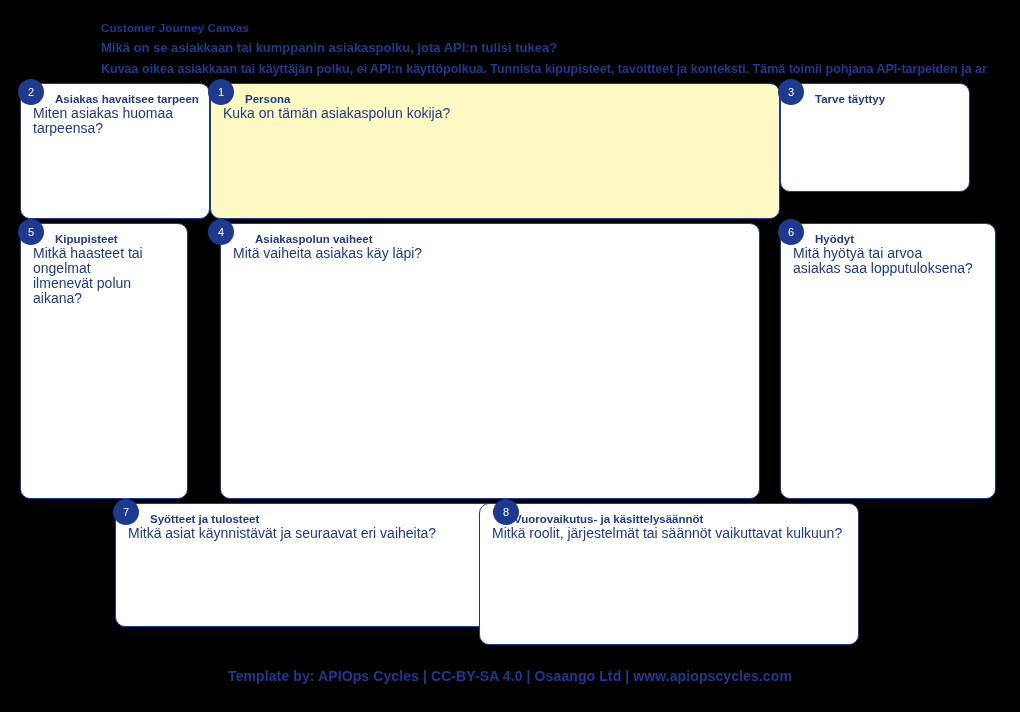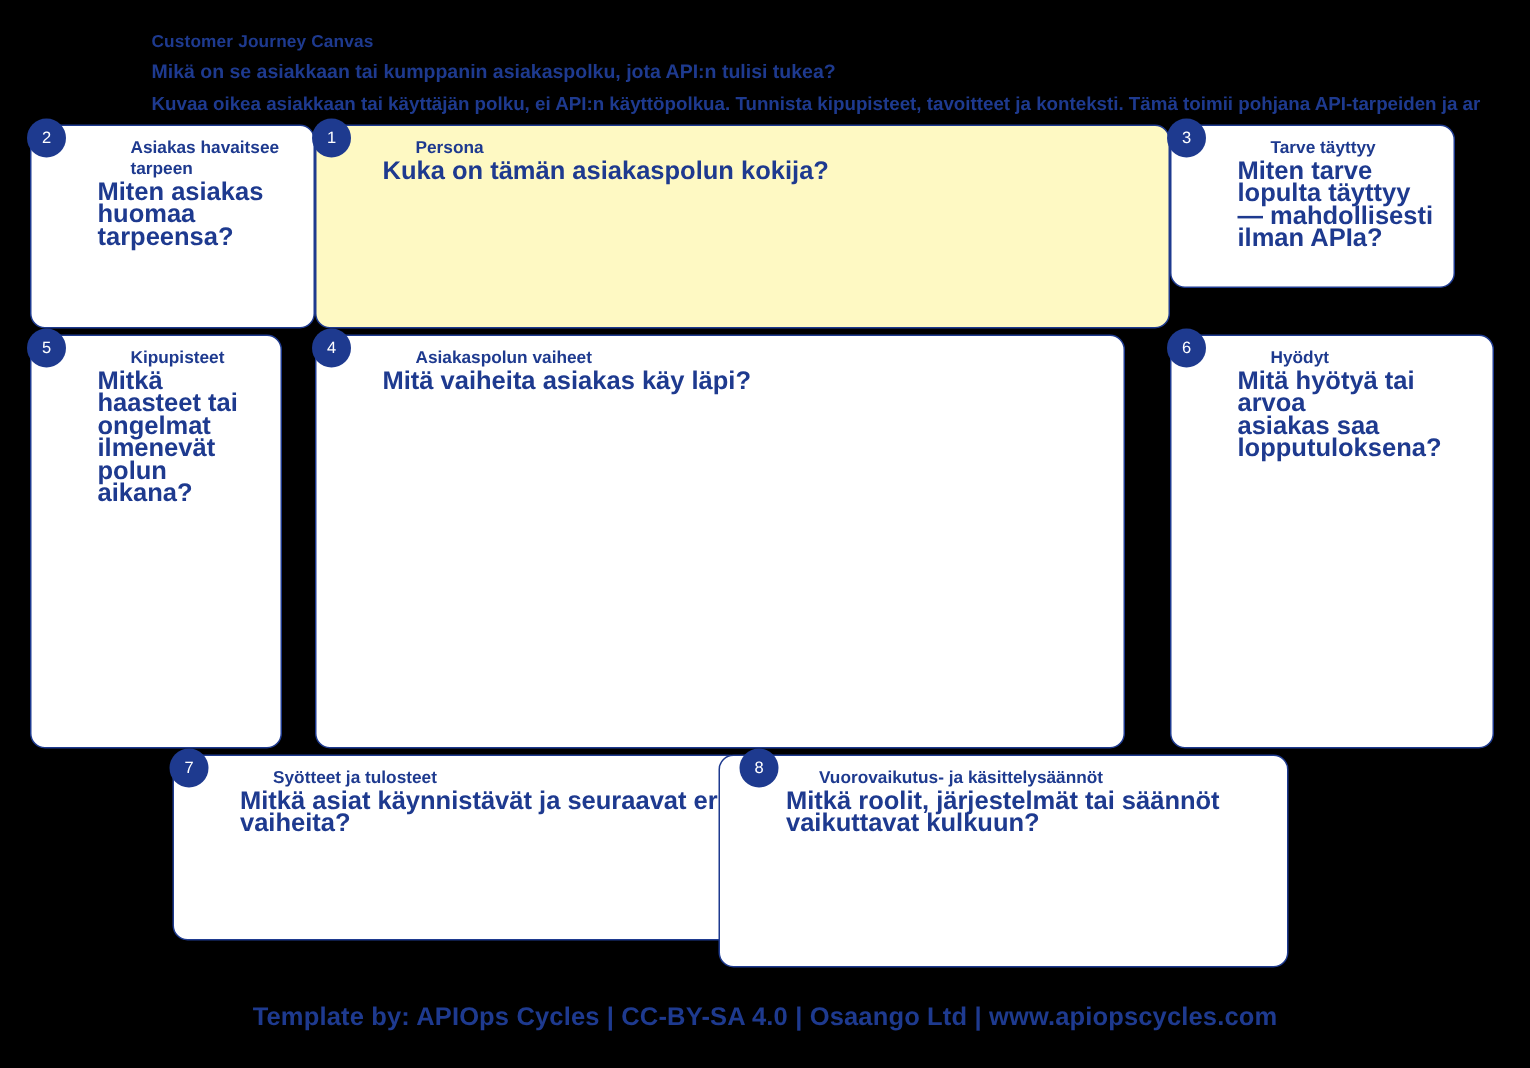--- a/index.html
+++ b/index.html
@@ -71,32 +71,31 @@
     box-sizing: border-box;
   }
   .box.fill-blue {
     background: #fef9c3;
   }
   .box-inner {
     position: absolute;
     left: 0; top: 0;
     right: 0; bottom: 0;
     padding: 8px 10px 8px 12px;
-    margin-left: 32px;
   }
   .box-title {
     font-size: 11.5px;
     font-weight: bold;
     color: #1e3a8f;
     line-height: 14px;
     padding-left: 22px;
   }
   .box-sub {
-    font-size: 17px;
-    font-weight: bold;
+    font-size: 14px;
+    font-weight: normal;
     color: #1e3a8f;
     line-height: 15px;
     margin-top: 0px;
     white-space: pre-line;
   }
 
   
   .badge {
     position: absolute;
     width: 26px;
@@ -119,21 +118,21 @@
   .r-bl { border-bottom-left-radius: 10px; }
   .r-br { border-bottom-right-radius: 10px; }
 
   
   #footer {
     position: absolute;
     left: 0;
     top: 668px;
     width: 1020px;
     text-align: center;
-    font-size: 17px;
+    font-size: 14px;
     font-weight: bold;
     color: #1e3a8f;
     letter-spacing: 0.1px;
   }
 </style>
 </head>
 <body>
 
 <div id="header">
 
@@ -160,36 +159,34 @@
     <div class="box-inner">
       <div class="box-title">Persona</div>
       <div class="box-sub">Kuka on tämän asiakaspolun kokija?</div>
     </div>
   </div>
   <div class="badge" style="left:208px; top:79px;">1</div>
 
   <div class="box r-tl r-tr r-bl r-br" style="left:780px; top:83px; width:190px; height:109px;">
     <div class="box-inner">
       <div class="box-title">Tarve täyttyy</div>
-      <div class="box-sub">Miten tarve lopulta täyttyy
-— mahdollisesti ilman APIa?</div>
     </div>
   </div>
   <div class="badge" style="left:778px; top:79px;">3</div>
 
   <div class="box r-tl r-tr r-bl r-br" style="left:20px; top:223px; width:168px; height:276px;">
     <div class="box-inner">
       <div class="box-title">Kipupisteet</div>
       <div class="box-sub">Mitkä haasteet tai ongelmat
 ilmenevät polun aikana?</div>
     </div>
   </div>
   <div class="badge" style="left:18px; top:219px;">5</div>
 
-  <div class="box r-tl r-tr r-bl r-br" style="left:210px; top:223px; width:540px; height:276px;">
+  <div class="box r-tl r-tr r-bl r-br" style="left:220px; top:223px; width:540px; height:276px;">
     <div class="box-inner">
       <div class="box-title">Asiakaspolun vaiheet</div>
       <div class="box-sub">Mitä vaiheita asiakas käy läpi?</div>
     </div>
   </div>
   <div class="badge" style="left:208px; top:219px;">4</div>
 
   <div class="box r-tl r-tr r-bl r-br" style="left:780px; top:223px; width:216px; height:276px;">
     <div class="box-inner">
       <div class="box-title">Hyödyt</div>

